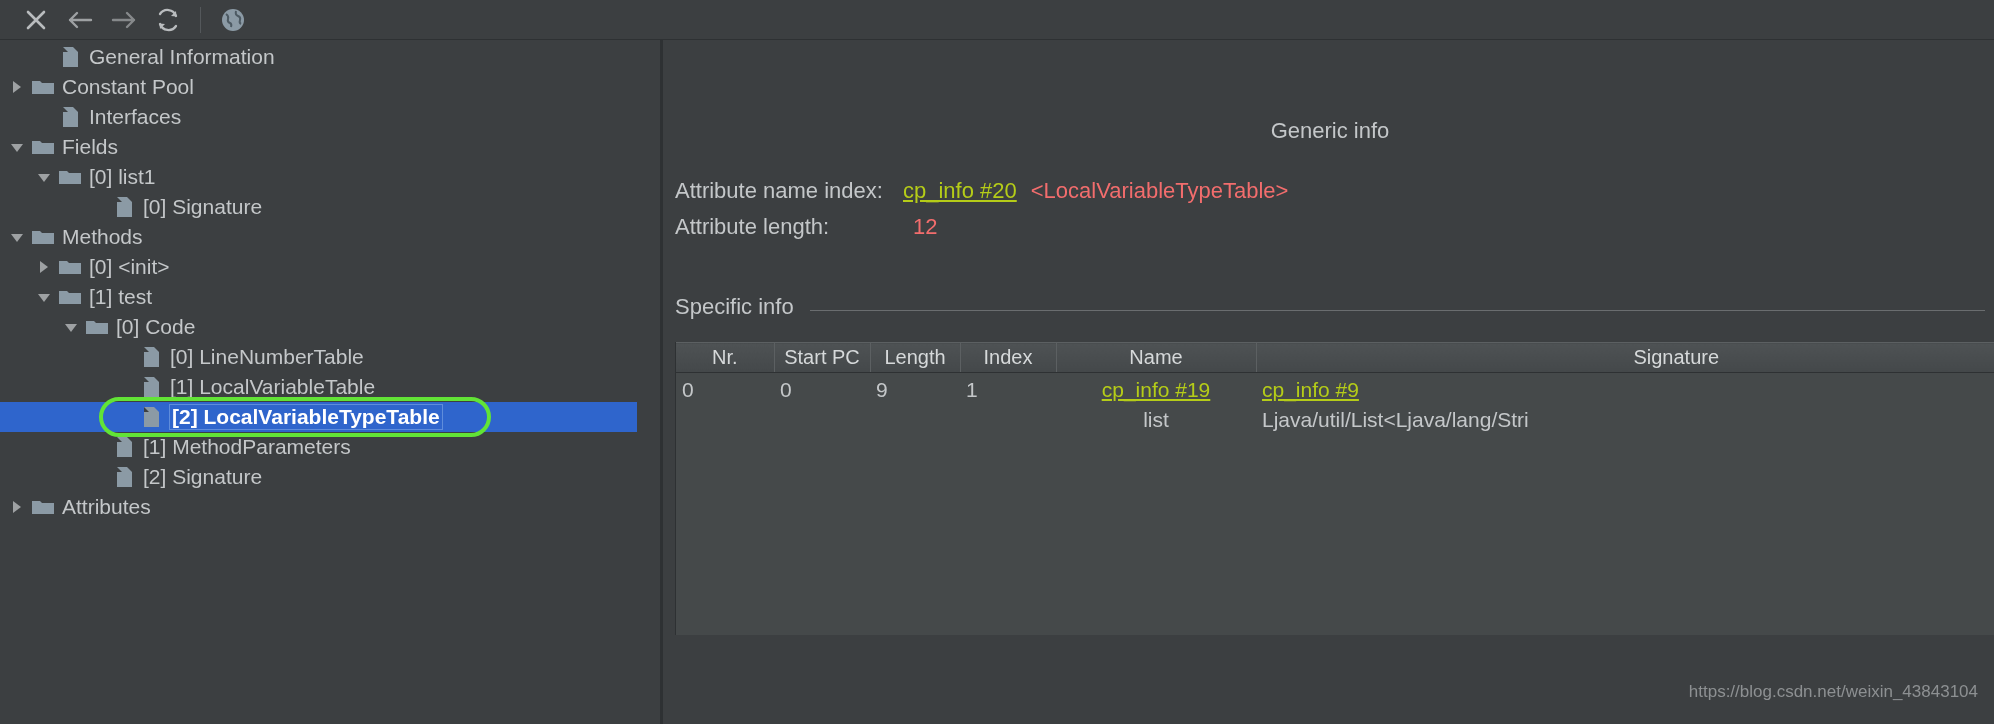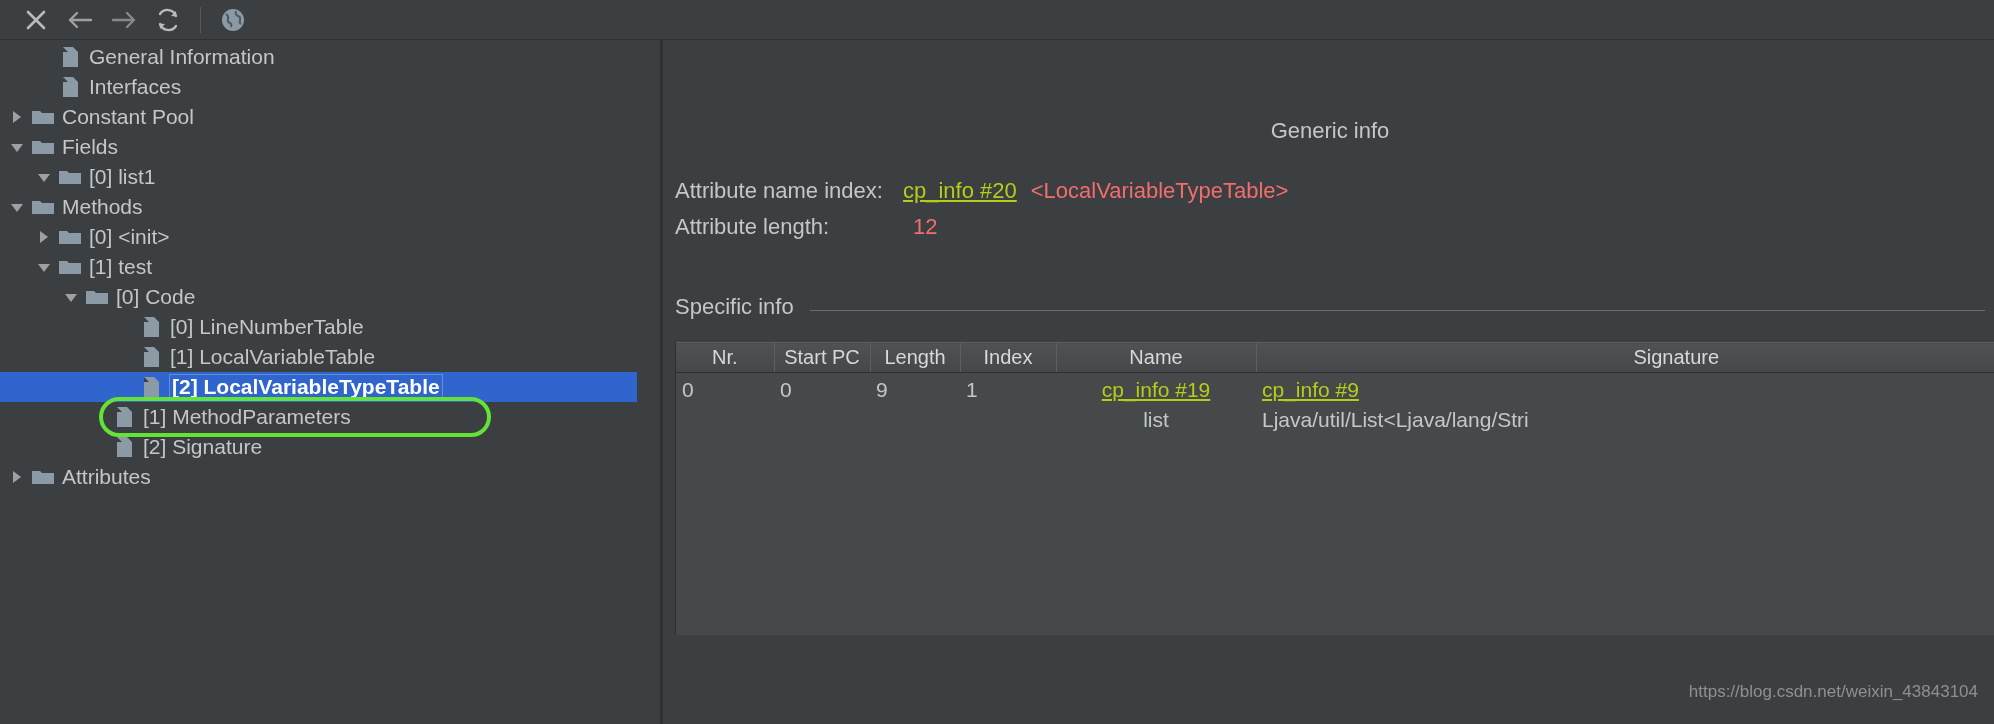--- a/index.html
+++ b/index.html
@@ -266,48 +266,48 @@
           <span class="twisty"></span>
           <span class="ic">
             <svg width="20" height="24" viewBox="0 0 20 24">
               <path d="M3 2 L13 2 L18 7 L18 22 L3 22 Z" fill="#8b9aa5"></path>
               <path d="M3 2 L3 7 L8 7 Z" fill="#3c3f41"></path>
             </svg>
           </span>
           <span class="lbl">General Information</span>
         </div>
         <div class="tree-row">
+          <span style="width: 4px; min-width: 4px;"></span>
+          <span class="twisty">
+            <svg width="16" height="16" viewBox="0 0 16 16">
+              <path d="M4 2 L12 8 L4 14 Z" fill="#9ea1a3"></path>
+            </svg>
+          </span>
+          <span class="ic">
+            <svg width="24" height="22" viewBox="0 0 24 22">
+              <path d="M1 5 L1 18 L23 18 L23 7 L11 7 L9 5 Z" fill="#8b9aa5"></path>
+            </svg>
+          </span>
+          <span class="lbl">Constant Pool</span>
+        </div>
+        <div class="tree-row">
           <span style="width: 31px; min-width: 31px;"></span>
           <span class="twisty"></span>
           <span class="ic">
             <svg width="20" height="24" viewBox="0 0 20 24">
               <path d="M3 2 L13 2 L18 7 L18 22 L3 22 Z" fill="#8b9aa5"></path>
               <path d="M3 2 L3 7 L8 7 Z" fill="#3c3f41"></path>
             </svg>
           </span>
           <span class="lbl">Interfaces</span>
         </div>
         <div class="tree-row">
           <span style="width: 4px; min-width: 4px;"></span>
           <span class="twisty">
             <svg width="16" height="16" viewBox="0 0 16 16">
-              <path d="M4 2 L12 8 L4 14 Z" fill="#9ea1a3"></path>
-            </svg>
-          </span>
-          <span class="ic">
-            <svg width="24" height="22" viewBox="0 0 24 22">
-              <path d="M1 5 L1 18 L23 18 L23 7 L11 7 L9 5 Z" fill="#8b9aa5"></path>
-            </svg>
-          </span>
-          <span class="lbl">Constant Pool</span>
-        </div>
-        <div class="tree-row">
-          <span style="width: 4px; min-width: 4px;"></span>
-          <span class="twisty">
-            <svg width="16" height="16" viewBox="0 0 16 16">
               <path d="M2 5 L14 5 L8 13 Z" fill="#9ea1a3"></path>
             </svg>
           </span>
           <span class="ic">
             <svg width="24" height="22" viewBox="0 0 24 22">
               <path d="M1 5 L1 18 L23 18 L23 7 L11 7 L9 5 Z" fill="#8b9aa5"></path>
             </svg>
           </span>
           <span class="lbl">Fields</span>
         </div>
@@ -317,20 +317,31 @@
             <svg width="16" height="16" viewBox="0 0 16 16">
               <path d="M2 5 L14 5 L8 13 Z" fill="#9ea1a3"></path>
             </svg>
           </span>
           <span class="ic">
             <svg width="24" height="22" viewBox="0 0 24 22">
               <path d="M1 5 L1 18 L23 18 L23 7 L11 7 L9 5 Z" fill="#8b9aa5"></path>
             </svg>
           </span>
           <span class="lbl">[0] list1</span>
+        </div>
+        <div class="tree-row">
+          <span style="width: 85px; min-width: 85px;"></span>
+          <span class="twisty"></span>
+          <span class="ic">
+            <svg width="20" height="24" viewBox="0 0 20 24">
+              <path d="M3 2 L13 2 L18 7 L18 22 L3 22 Z" fill="#8b9aa5"></path>
+              <path d="M3 2 L3 7 L8 7 Z" fill="#3c3f41"></path>
+            </svg>
+          </span>
+          <span class="lbl">[0] Signature</span>
         </div>
         <div class="tree-row">
           <span style="width: 4px; min-width: 4px;"></span>
           <span class="twisty">
             <svg width="16" height="16" viewBox="0 0 16 16">
               <path d="M2 5 L14 5 L8 13 Z" fill="#9ea1a3"></path>
             </svg>
           </span>
           <span class="ic">
             <svg width="24" height="22" viewBox="0 0 24 22">

